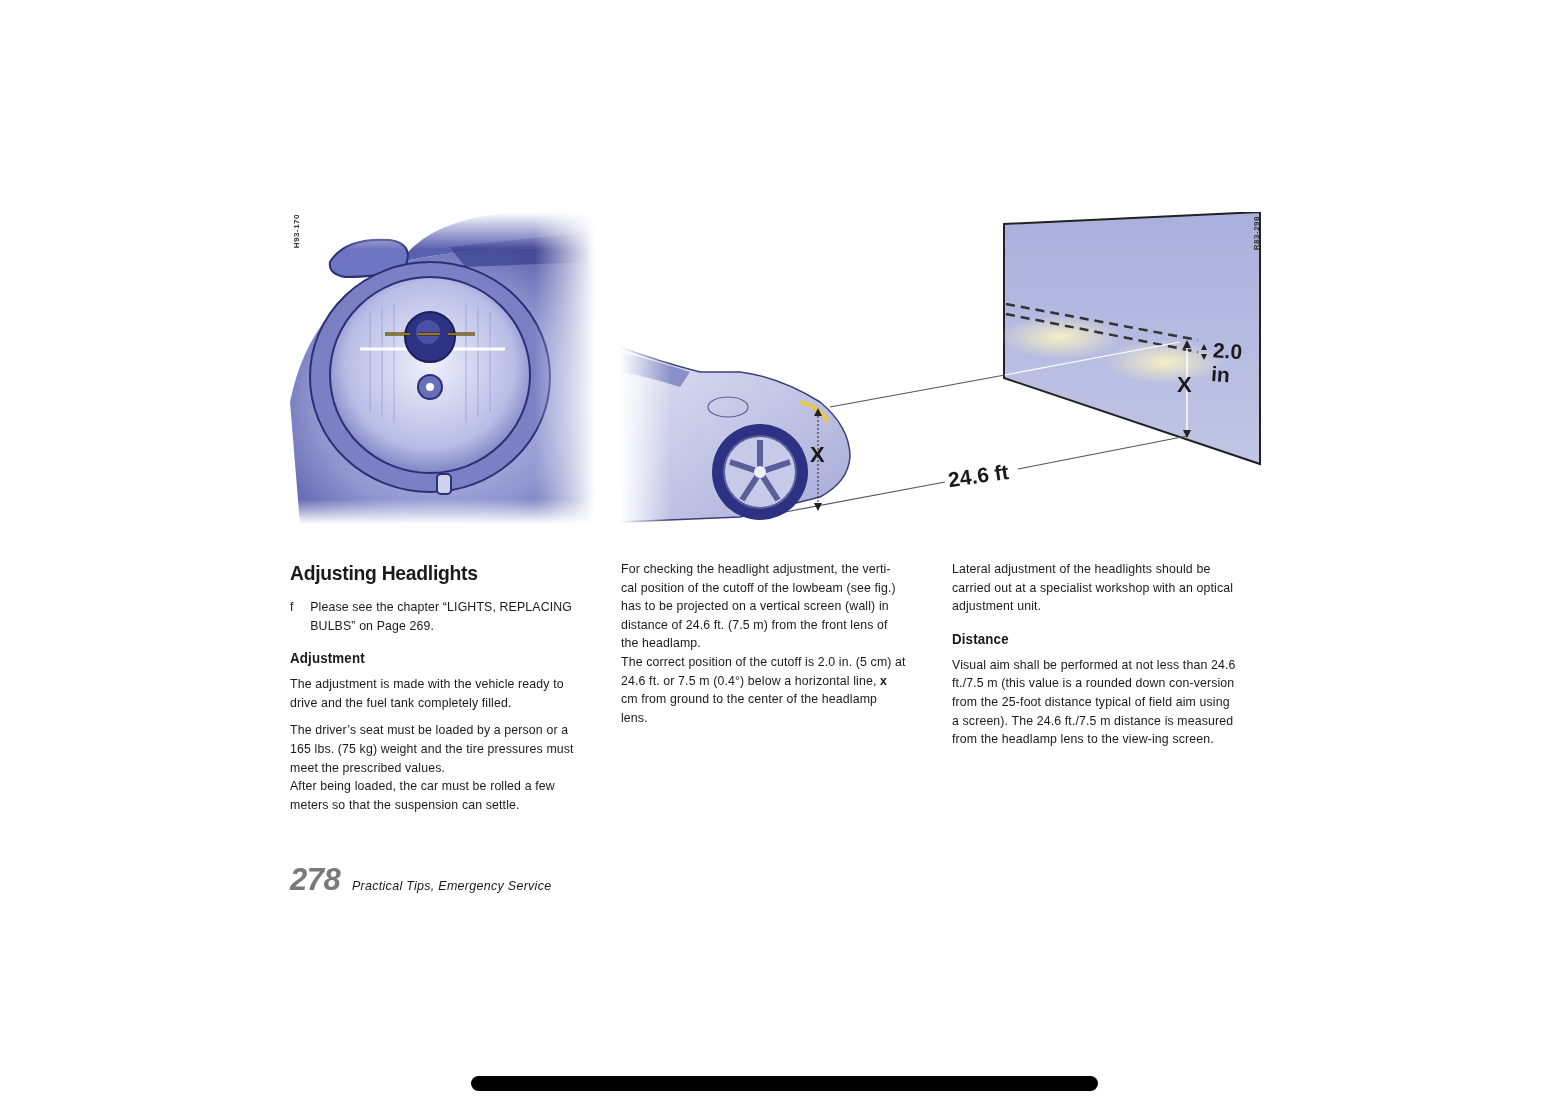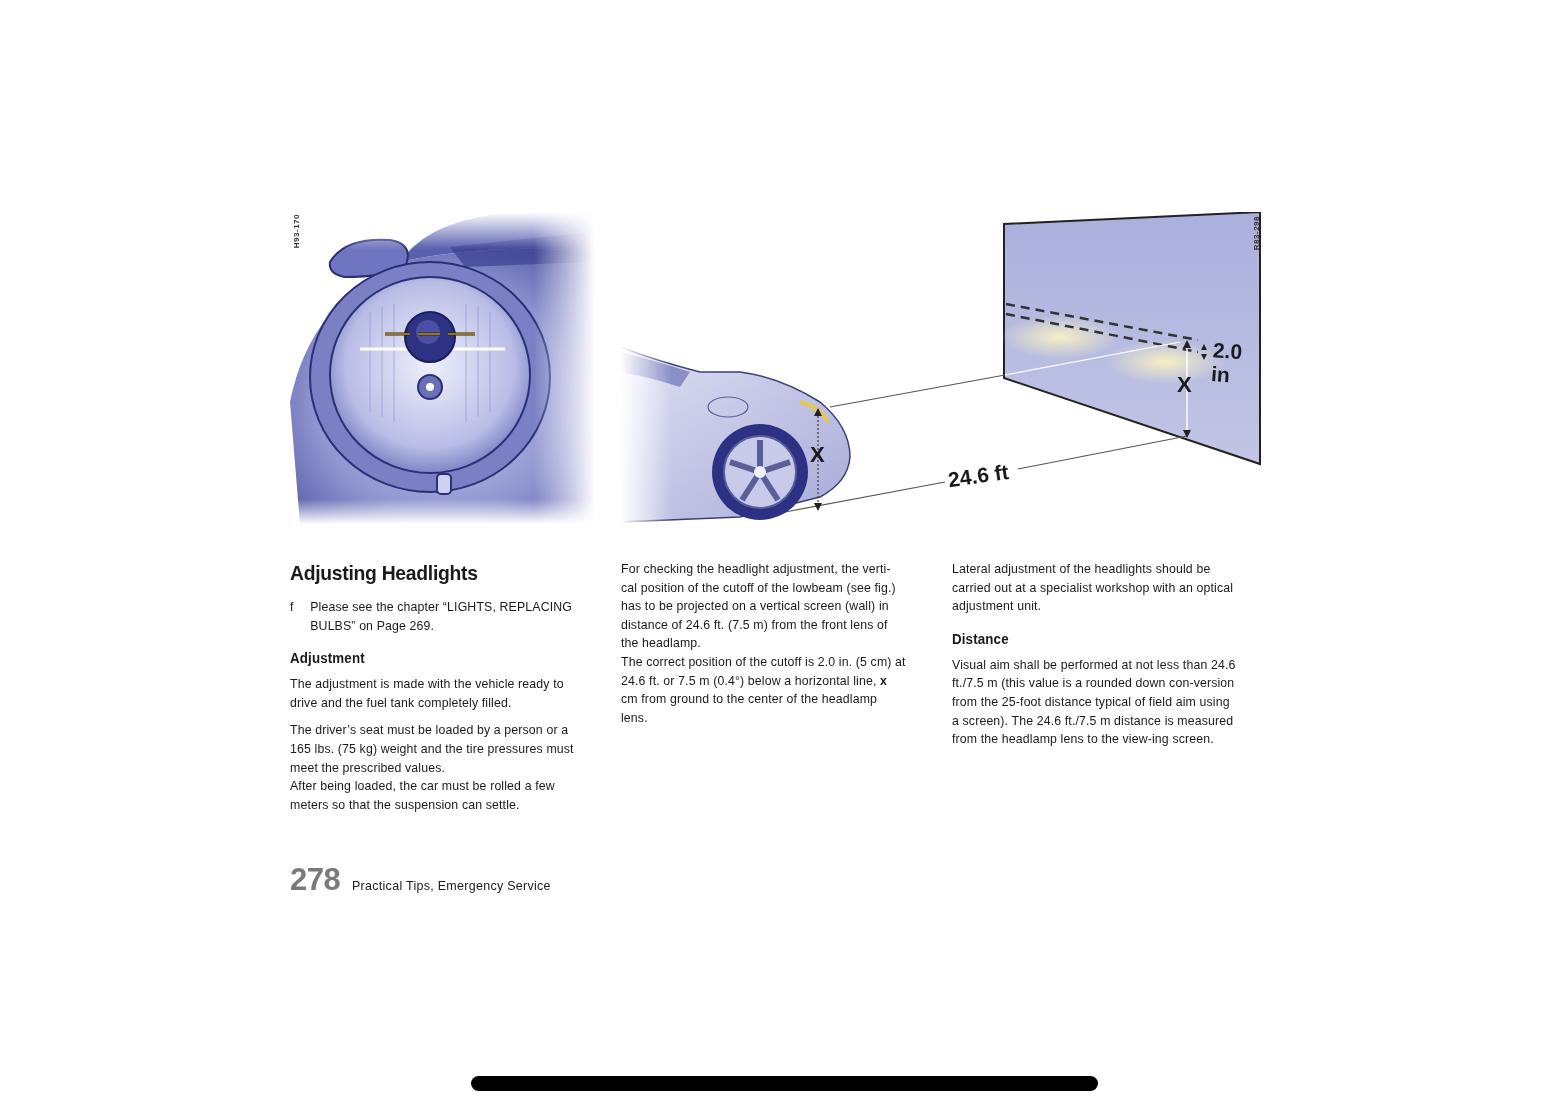--- a/index.html
+++ b/index.html
@@ -14,21 +14,21 @@
          letter-spacing:0.15px; transform:scaleX(0.92); transform-origin:left top; }
   #col1 { left:290px; }
   #col2 { left:621px; }
   #col3 { left:952px; }
   h1 { font-size:21px; font-weight:bold; margin:0 0 12px 0; letter-spacing:-0.3px; line-height:26px; }
   h2 { font-size:14.5px; font-weight:bold; margin:0 0 8px 0; line-height:18px; }
   p { margin:0 0 9px 0; }
   p.tight { margin:0; }
   .note { display:flex; margin:0 0 14px 0; }
   .note .bullet { width:22px; flex:none; }
-  .footer { position:absolute; left:290px; top:862px; display:flex; align-items:baseline; }
+  .footer { position:absolute; left:290px; top:862px; display:flex; align-items:baseline;font-style:italic; }
   .page-num { font-size:31px; font-weight:bold; color:#7a7a7a; letter-spacing:-0.5px; }
   .section-name { font-size:13.6px; margin-left:12px; transform:scaleX(0.92); transform-origin:left; letter-spacing:0.3px; }
   .bottom-bar { position:absolute; left:471px; top:1076px; width:627px; height:15px;
                 background:#000; border-radius:8px; }
   .dim-label { font-family:"Liberation Sans", sans-serif; font-weight:bold; }
 </style>
 </head>
 <body>
 
 <div id="fig-left" class="fig">

